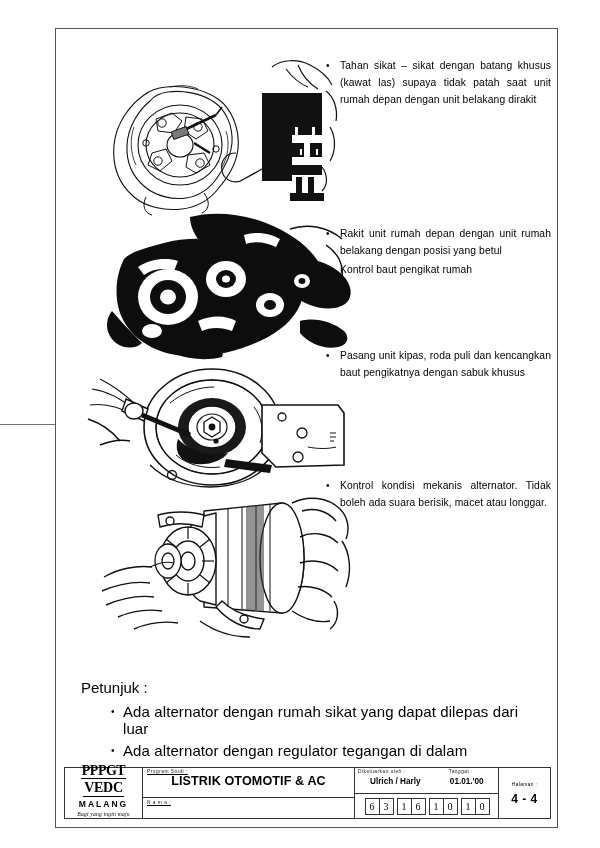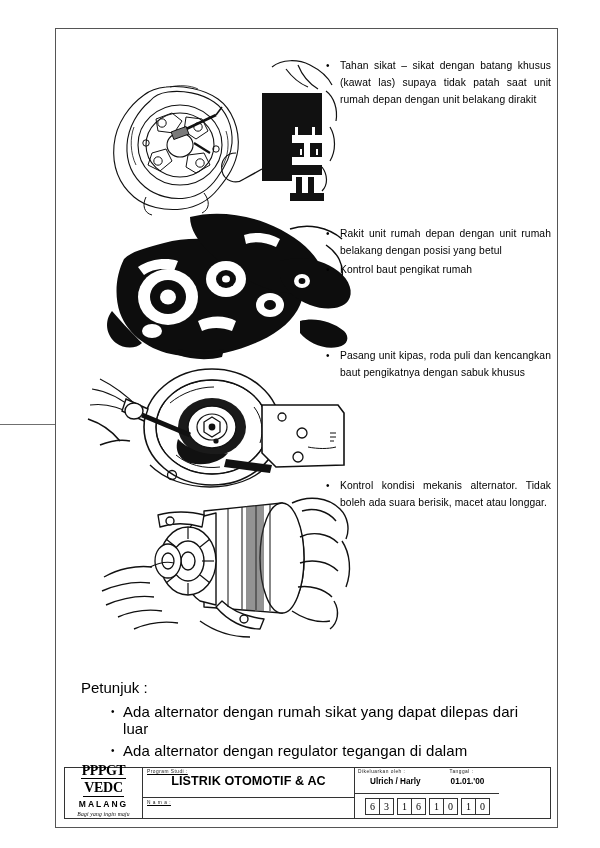--- a/index.html
+++ b/index.html
@@ -581,17 +581,21 @@
             <div class="digit-box">1</div>
             <div class="digit-box">0</div>
           </div>
           <div class="digit-pair">
             <div class="digit-box">1</div>
             <div class="digit-box">0</div>
           </div>
         </div>
       </div>
 
+      <div class="tb-cell tb-page">
+        <div class="page-lbl">Halaman :</div>
+        <div class="page-val">4 - 4</div>
+      </div>
 
     </div>
 
   </div>
 </div>
 
 </body></html>

